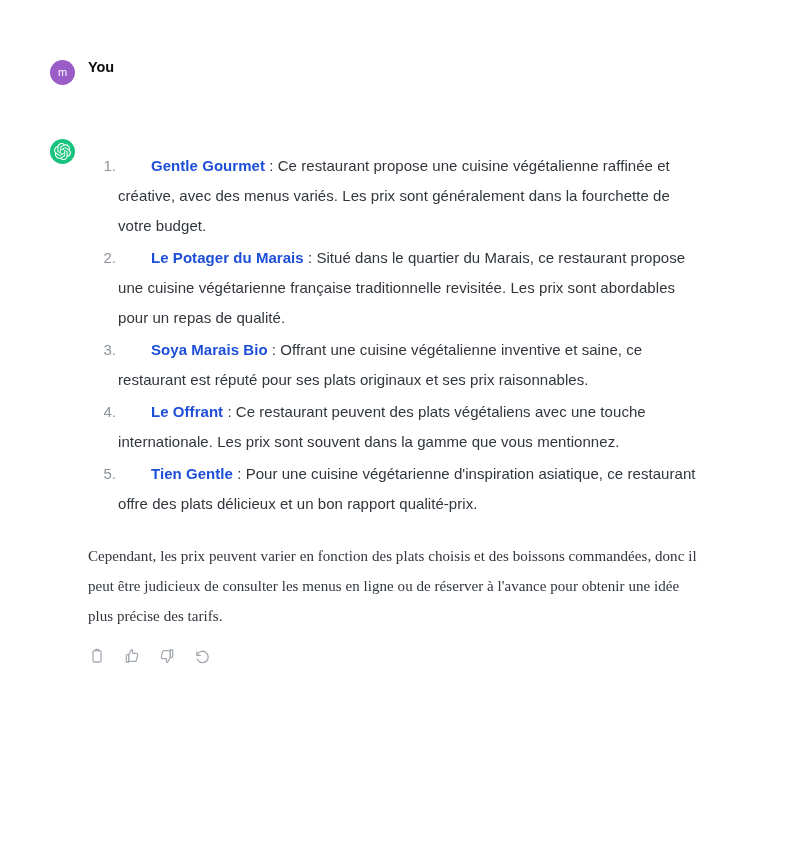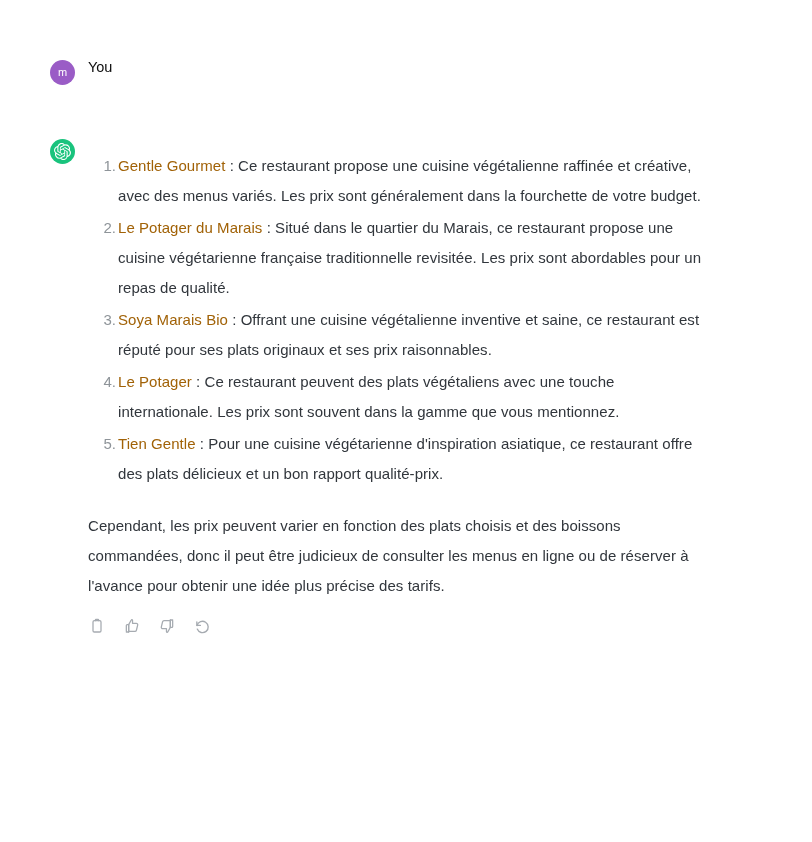--- a/index.html
+++ b/index.html
@@ -62,21 +62,21 @@
   .avatar-assistant svg { display: block; }
 
   .body-col {
     flex: 1 1 auto;
     min-width: 0;
     max-width: 615px;
   }
 
   .sender-name {
     font-size: 14.5px;
-    font-weight: 400;
+    font-weight: 700;
     color: #0d0d0d;
     line-height: 1.3;
     letter-spacing: -0.1px;
     margin-bottom: 6px;
   }
 
   .msg-text {
     font-size: 15px;
     color: #31363c;
     line-height: 2.0;
@@ -109,30 +109,32 @@
     position: absolute;
     left: 6px;
     top: 0;
     width: 22px;
     text-align: right;
     color: #8e9499;
     font-size: 15px;
     line-height: 2.0;
   }
   .list-item .name {
-    font-weight: 400;
-    color: #a16207;
+    font-weight: 700;
+    color: #1d4ed8;
+    margin-left: 33px;
   }
 
   .closing-paragraph {
     font-size: 15px;
     color: #31363c;
     line-height: 2.0;
     letter-spacing: 0.05px;
     margin-top: 22px;
+    font-family: Liberation Serif, serif;
   }
 
   
   .action-bar {
     display: flex;
     align-items: center;
     gap: 13px;
     margin-top: 14px;
     margin-left: -2px;
   }
@@ -183,21 +185,21 @@
           <li class="list-item">
             <span class="list-marker">1.</span><span class="name">Gentle Gourmet</span><span> : </span><span>Ce restaurant propose une cuisine végétalienne raffinée et créative, avec des menus variés. Les prix sont généralement dans la fourchette de votre budget.</span>
           </li>
           <li class="list-item">
             <span class="list-marker">2.</span><span class="name">Le Potager du Marais</span><span> : </span><span>Situé dans le quartier du Marais, ce restaurant propose une cuisine végétarienne française traditionnelle revisitée. Les prix sont abordables pour un repas de qualité.</span>
           </li>
           <li class="list-item">
             <span class="list-marker">3.</span><span class="name">Soya Marais Bio</span><span> : </span><span>Offrant une cuisine végétalienne inventive et saine, ce restaurant est réputé pour ses plats originaux et ses prix raisonnables.</span>
           </li>
           <li class="list-item">
-            <span class="list-marker">4.</span><span class="name">Le Potager</span><span> : </span><span>Ce restaurant peuvent des plats végétaliens avec une touche internationale. Les prix sont souvent dans la gamme que vous mentionnez.</span>
+            <span class="list-marker">4.</span><span class="name">Le Offrant</span><span> : </span><span>Ce restaurant peuvent des plats végétaliens avec une touche internationale. Les prix sont souvent dans la gamme que vous mentionnez.</span>
           </li>
           <li class="list-item">
             <span class="list-marker">5.</span><span class="name">Tien Gentle</span><span> : </span><span>Pour une cuisine végétarienne d'inspiration asiatique, ce restaurant offre des plats délicieux et un bon rapport qualité-prix.</span>
           </li>
         </ol>
 
         <div class="closing-paragraph">Cependant, les prix peuvent varier en fonction des plats choisis et des boissons commandées, donc il peut être judicieux de consulter les menus en ligne ou de réserver à l'avance pour obtenir une idée plus précise des tarifs.</div>
 
         <div class="action-bar">
           <button class="action-btn">

